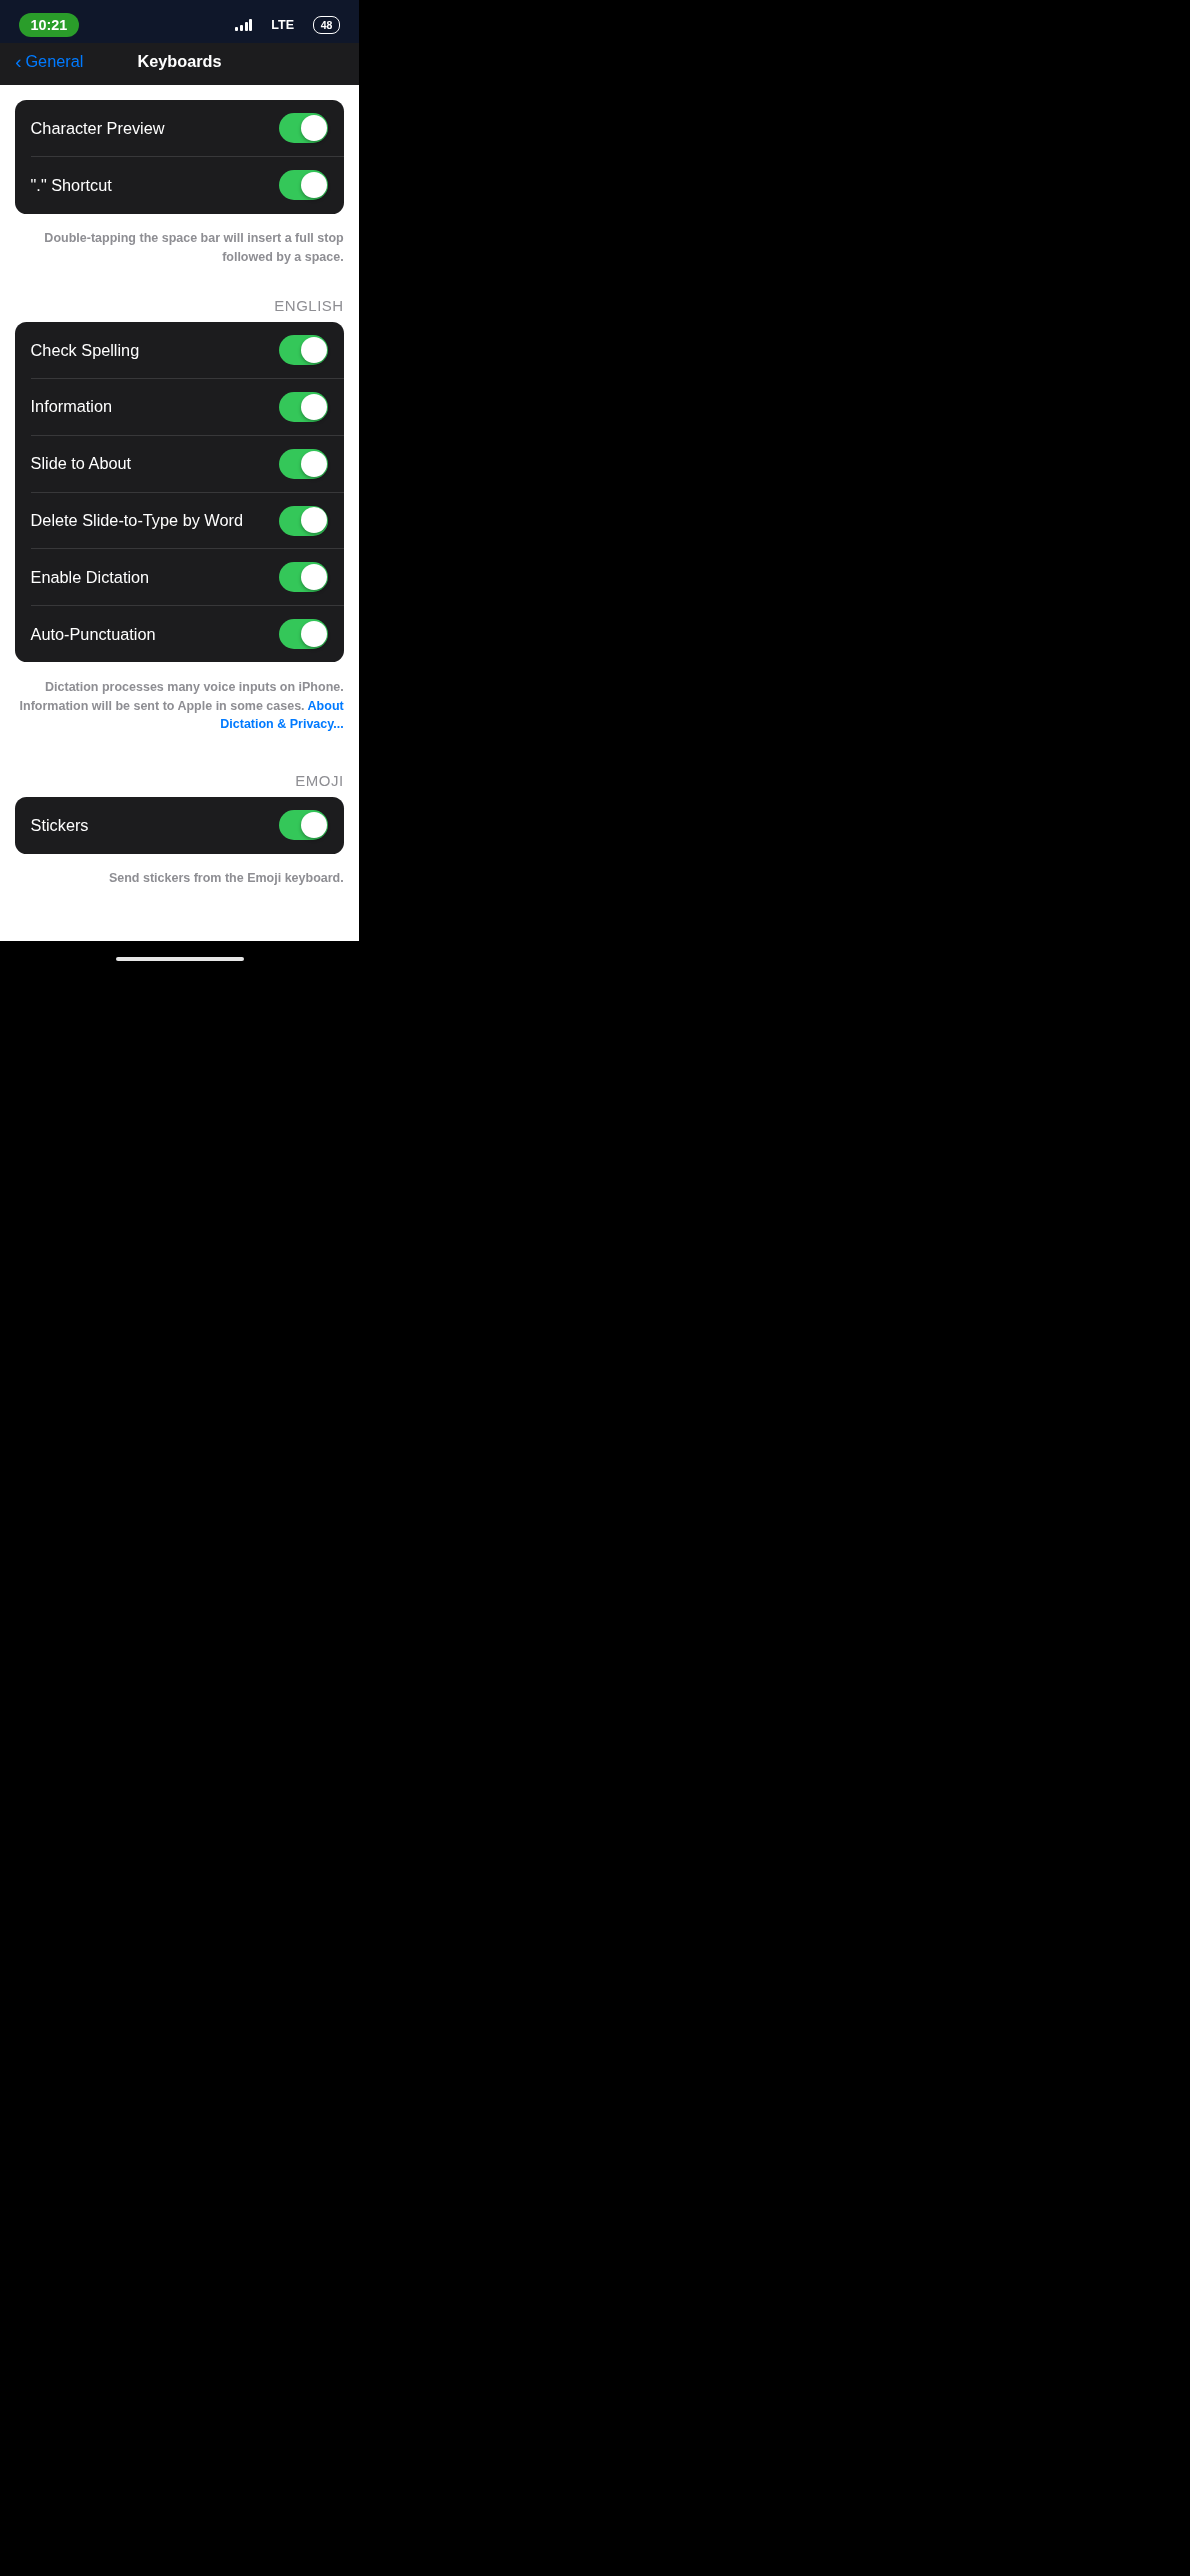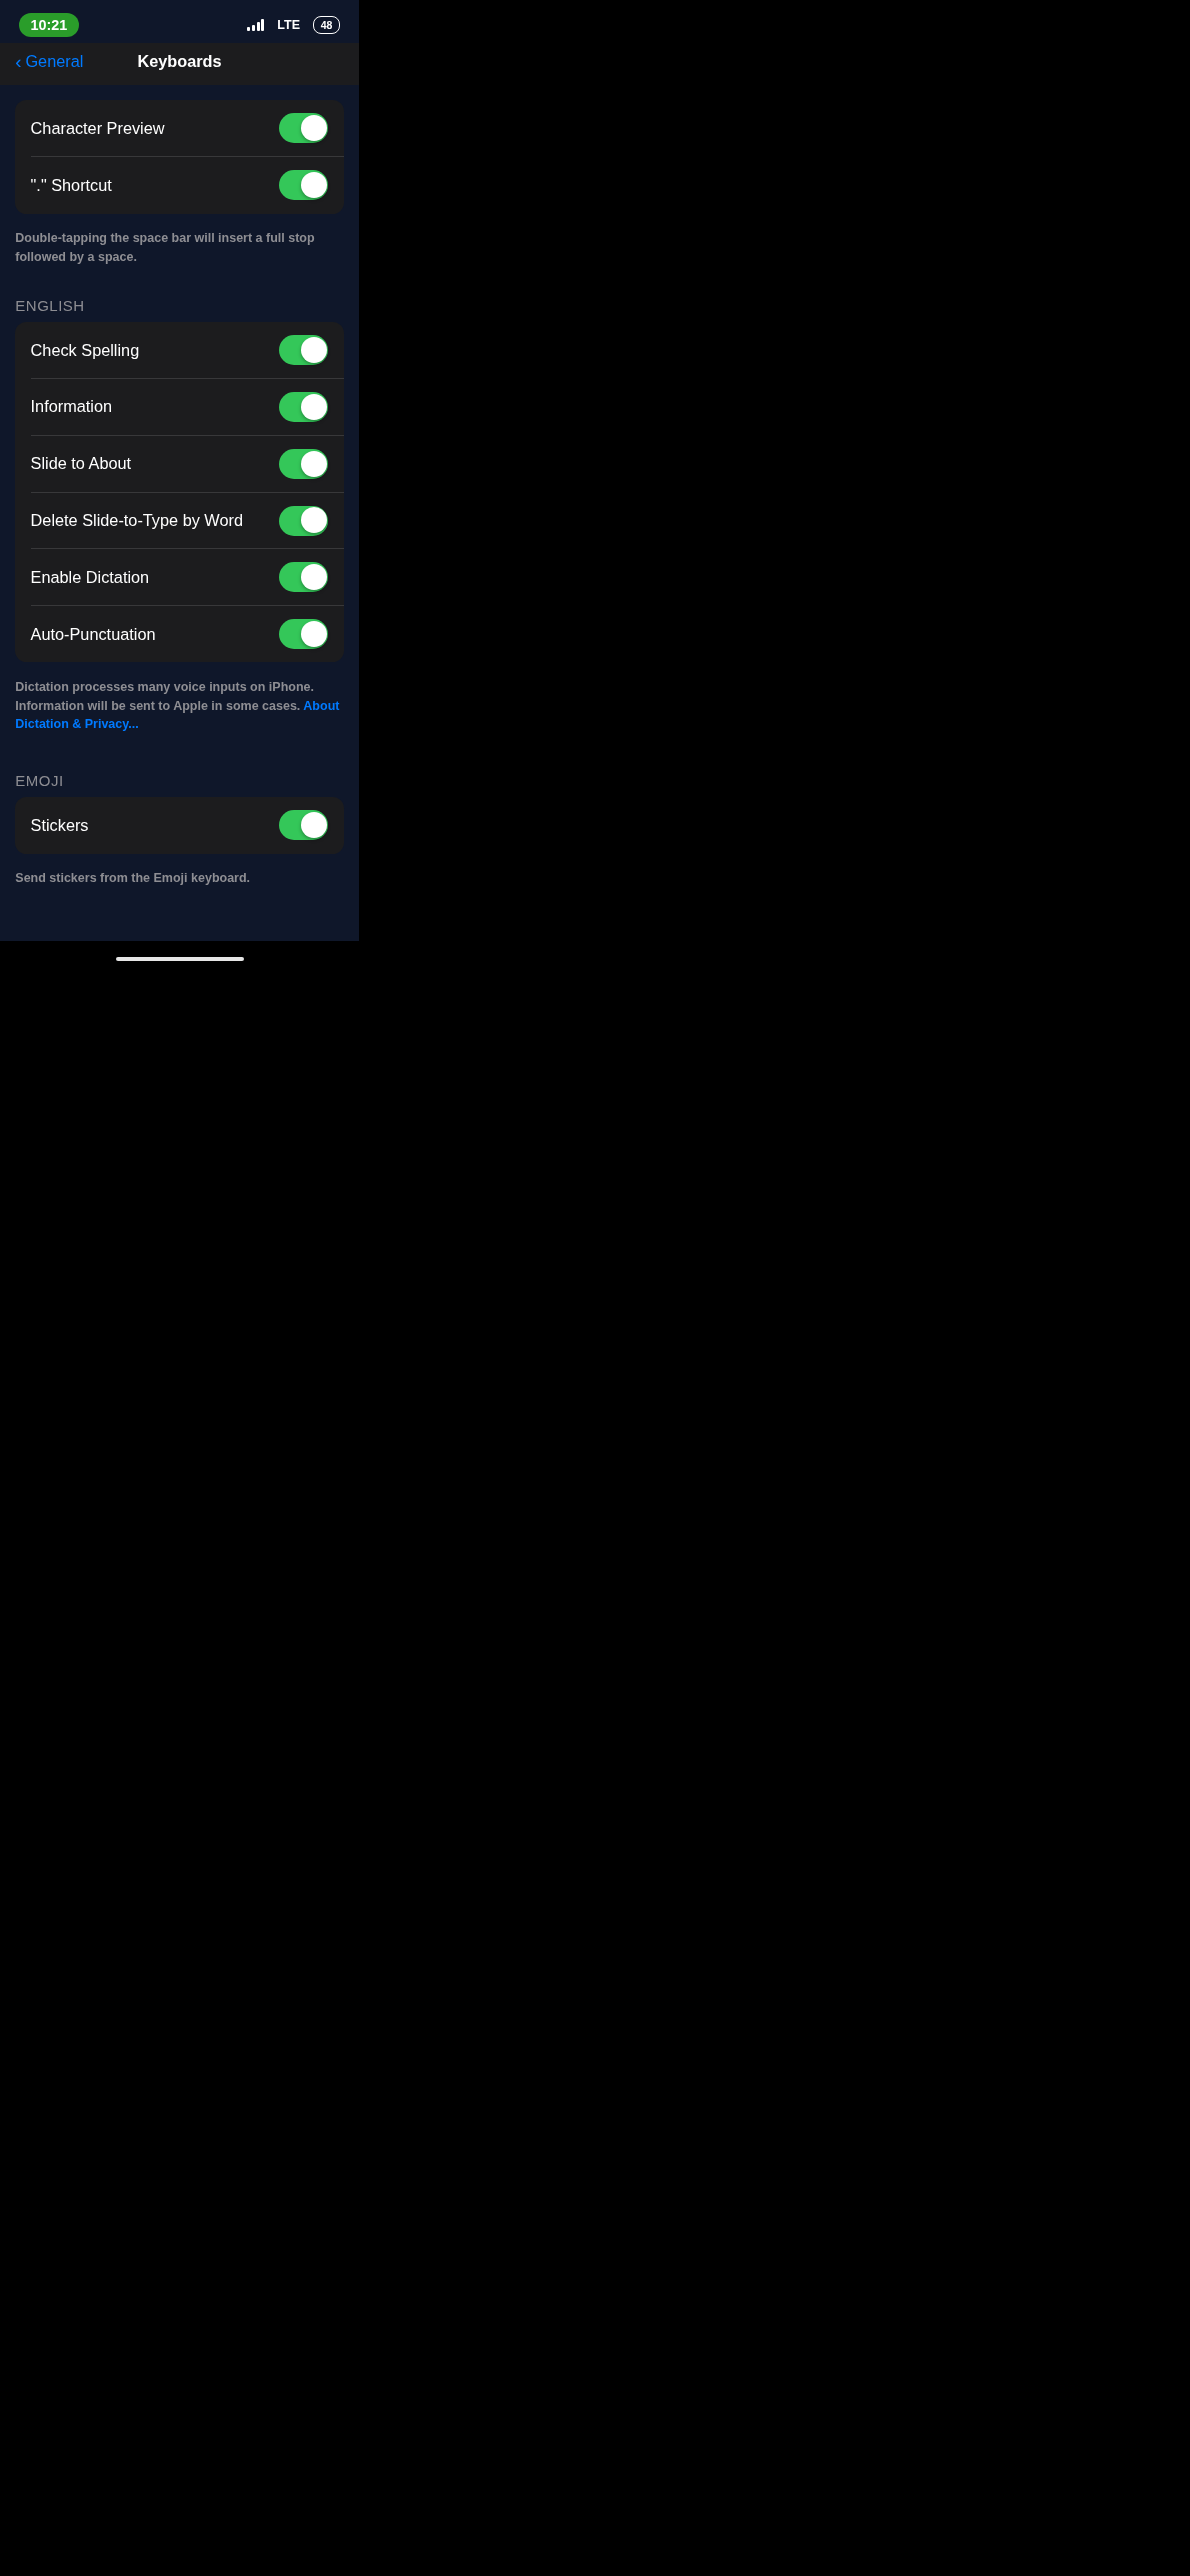--- a/index.html
+++ b/index.html
@@ -29,21 +29,21 @@
       font-weight: 600;
       color: #fff;
       background: #2a9d2a;
       padding: 3.8px 11.5px;
       border-radius: 19px;
     }
 
     .status-right {
       display: flex;
       align-items: center;
-      gap: 13px;
+      gap: 19px;
     }
 
     .signal-bars {
       display: flex;
       align-items: flex-end;
       gap: 1.9px;
       height: 11.5px;
     }
 
     .signal-bar {
@@ -100,22 +100,23 @@
     }
 
     .nav-title {
       font-size: 16.3px;
       font-weight: 600;
       color: #fff;
     }
 
     
     .content {
-      background: #0f172a;
+      background: #ffffff;
       padding: 0 0 38px 0;
+      text-align: right;
     }
 
     
     .section-group {
       background: #1c1c1e;
       border-radius: 11.5px;
       margin: 0 15.3px 7.7px 15.3px;
       overflow: hidden;
     }
 

